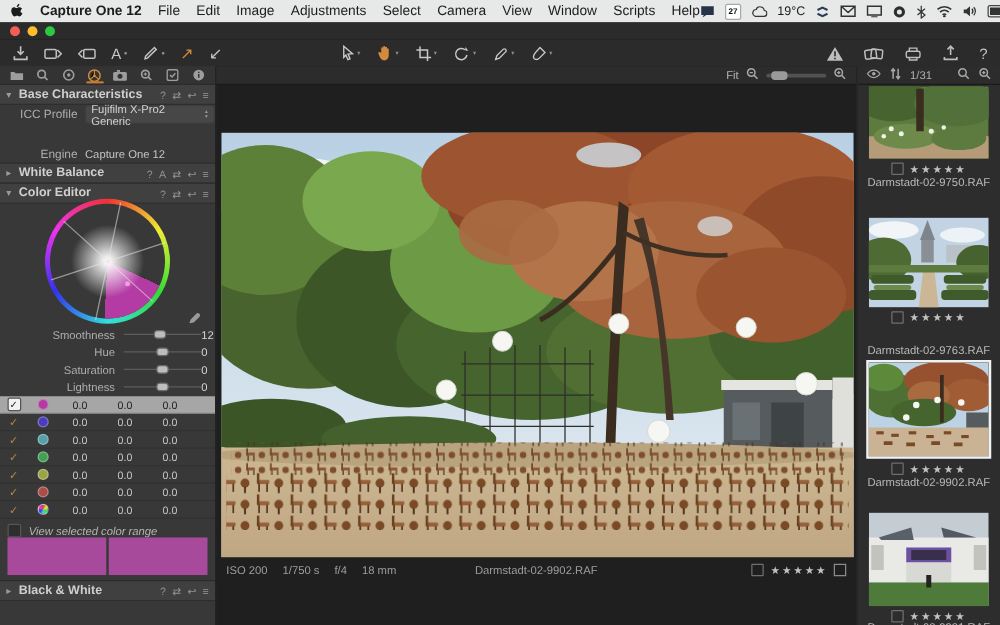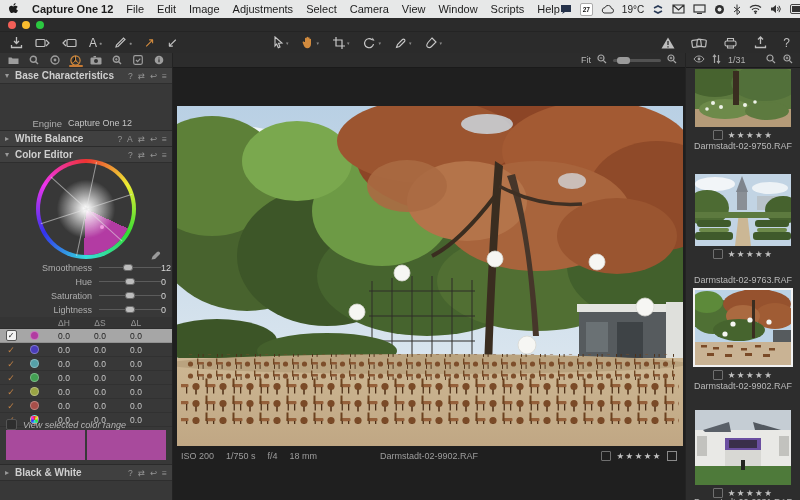--- a/index.html
+++ b/index.html
@@ -372,20 +372,30 @@
       <div class="phead" style="top:14px">
         <span class="chev">▾</span>
         <span class="ptitle">Base Characteristics</span>
         <span class="hicons">
             <span>?</span>
             <span>⇄</span>
             <span>↩</span>
             <span>≡</span>
           </span>
       </div>
+      <div class="prow" style="top:31px">
+        <span class="plabel">ICC Profile</span>
+        <span class="pselect">
+            <span>Fujifilm X-Pro2 Generic</span>
+            <span class="stp">
+              <span>▲</span>
+              <span>▼</span>
+            </span>
+          </span>
+      </div>
       <div class="prow" style="top:64px;height:12px">
         <span class="plabel">Engine</span>
         <span class="pstatic">Capture One 12</span>
       </div>
 
       <div class="phead" style="top:77px">
         <span class="chev">▸</span>
         <span class="ptitle">White Balance</span>
         <span class="hicons">
             <span>?</span>
@@ -444,27 +454,20 @@
       </div>
       <div class="srow" style="top:250px">
         <span class="slabel">Lightness</span>
         <span class="strack">
             <span class="sthumb" style="left:calc(50% - 5px)"></span>
           </span>
         <span class="sval">0</span>
       </div>
 
       <div id="ctable" style="top:264px">
-        <div class="thead">
-          <span class="h-chk"></span>
-            <span class="h-dot"></span>
-          <span class="c-v">ΔH</span>
-          <span class="c-v">ΔS</span>
-          <span class="c-v">ΔL</span>
-        </div>
         <div class="crow sel">
           <span class="c-chk"><span class="chkbox">✓</span></span>
           <span class="c-dot">
               <span class="dot" style="background: rgb(177, 59, 161);"></span>
             </span>
           <span class="c-v">0.0</span>
             <span class="c-v">0.0</span>
             <span class="c-v">0.0</span>
         </div>
         <div class="crow">

